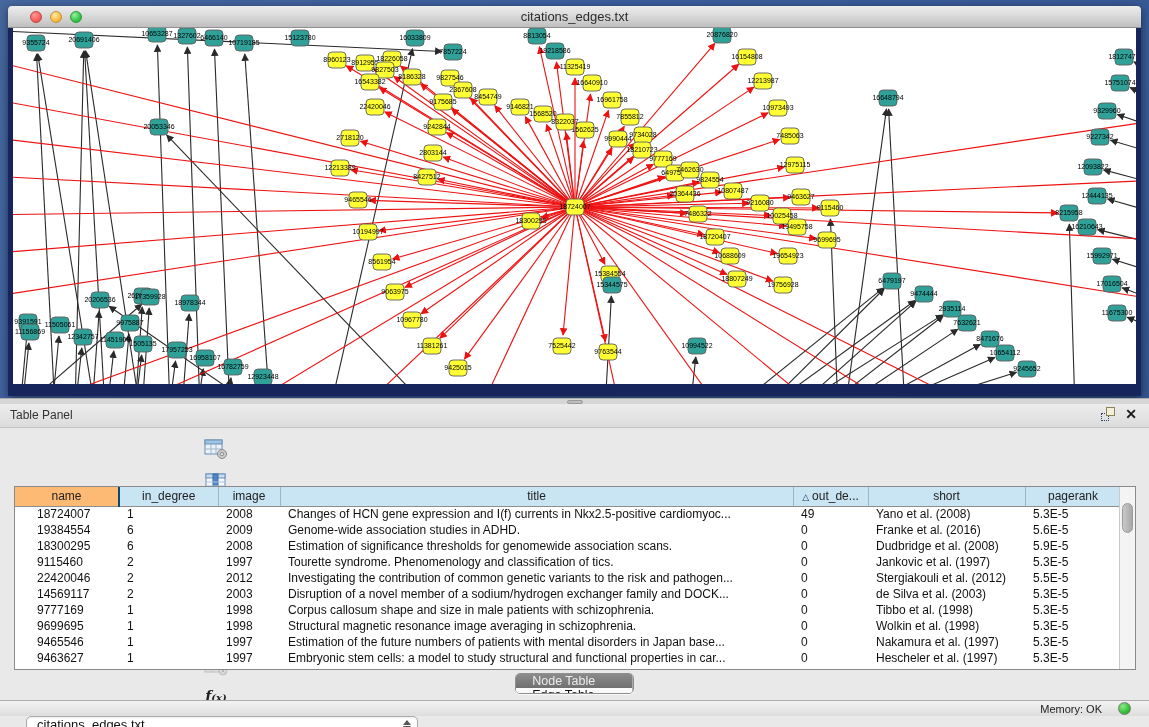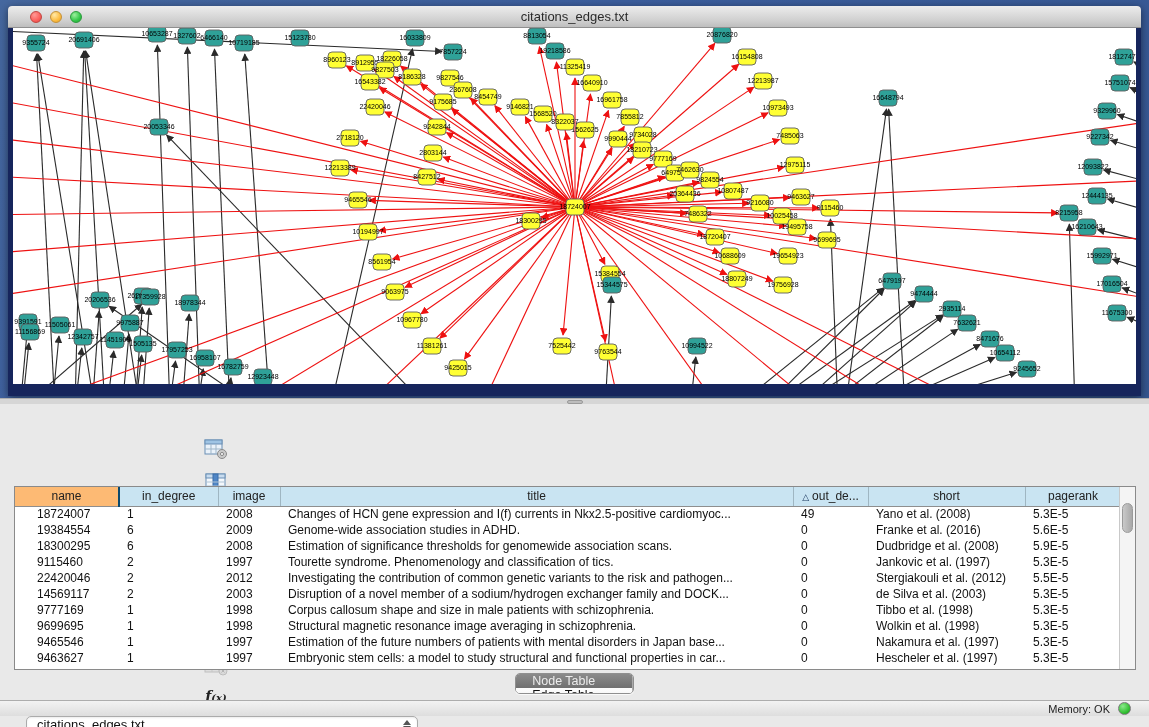--- a/index.html
+++ b/index.html
@@ -76,21 +76,21 @@
   .seg { display:flex; height:21px; border:1px solid #8F8F8F; border-radius:5px; overflow:hidden;
     background:#FCFCFC; box-shadow:0 1px 1px rgba(255,255,255,.8);flex-direction:column; }
   .seg .tab { padding:0 16px; font-size:12.5px; color:#111; display:flex; align-items:center;
     border-right:1px solid #ABABAB; background:linear-gradient(#FDFDFD,#EFEFEF); cursor:default; }
   .seg .tab:last-child { border-right:none;font-weight:bold; }
   .seg .tab.active { background:linear-gradient(#8B8B8B,#707070); color:#ECECEC; }
 
   
   .status-bar { position:absolute; left:0; top:700px; width:1149px; height:16px;
     background:linear-gradient(#F3F3F3,#DDDDDD); border-top:1px solid #ADADAD;
-    display:flex; align-items:center; justify-content:flex-end; padding-right:18px; gap:8px; }
+    display:flex; align-items:center; justify-content:flex-end; padding-right:18px; gap:16px; }
   .status-bar .mem { font-size:11px; color:#222; }
   .mem-dot { width:13px; height:13px; border-radius:50%; border:1px solid #7A7A7A;
     background:radial-gradient(circle at 35% 30%,#8CE98C,#2FBE2F 65%,#1E8F1E); }
 </style>
 </head>
 <body>
 
 <div class="network-region">
   <div class="net-window">
     <div class="titlebar">
@@ -701,20 +701,30 @@
         </svg>
     </div>
   </div>
 </div>
 
 <div class="splitter">
     <div class="grip"></div>
   </div>
 
 <div class="table-panel">
+  <div class="panel-header">
+    <span class="ph-title">Table Panel</span>
+    <span class="ph-icons">
+      <span class="float-icon">
+          <span class="sq1"></span>
+          <span class="sq2"></span>
+        </span>
+      <span class="close-icon">✕</span>
+    </span>
+  </div>
 
   <div class="toolbar">
     <span class="tb-btn">
       <svg width="24" height="22">
           <rect x="1" y="2" width="17" height="14" fill="#EAF2FA" stroke="#6B8FB5"></rect>
           <rect x="1" y="2" width="17" height="4" fill="#9FC4E4" stroke="#6B8FB5"></rect>
           <line x1="7" y1="6" x2="7" y2="16" stroke="#9FB6C9"></line>
           <line x1="12" y1="6" x2="12" y2="16" stroke="#9FB6C9"></line>
           <line x1="1" y1="11" x2="18" y2="11" stroke="#9FB6C9"></line>
           <circle cx="18" cy="16" r="4.5" fill="#C9C9C9" stroke="#8A8A8A"></circle>

